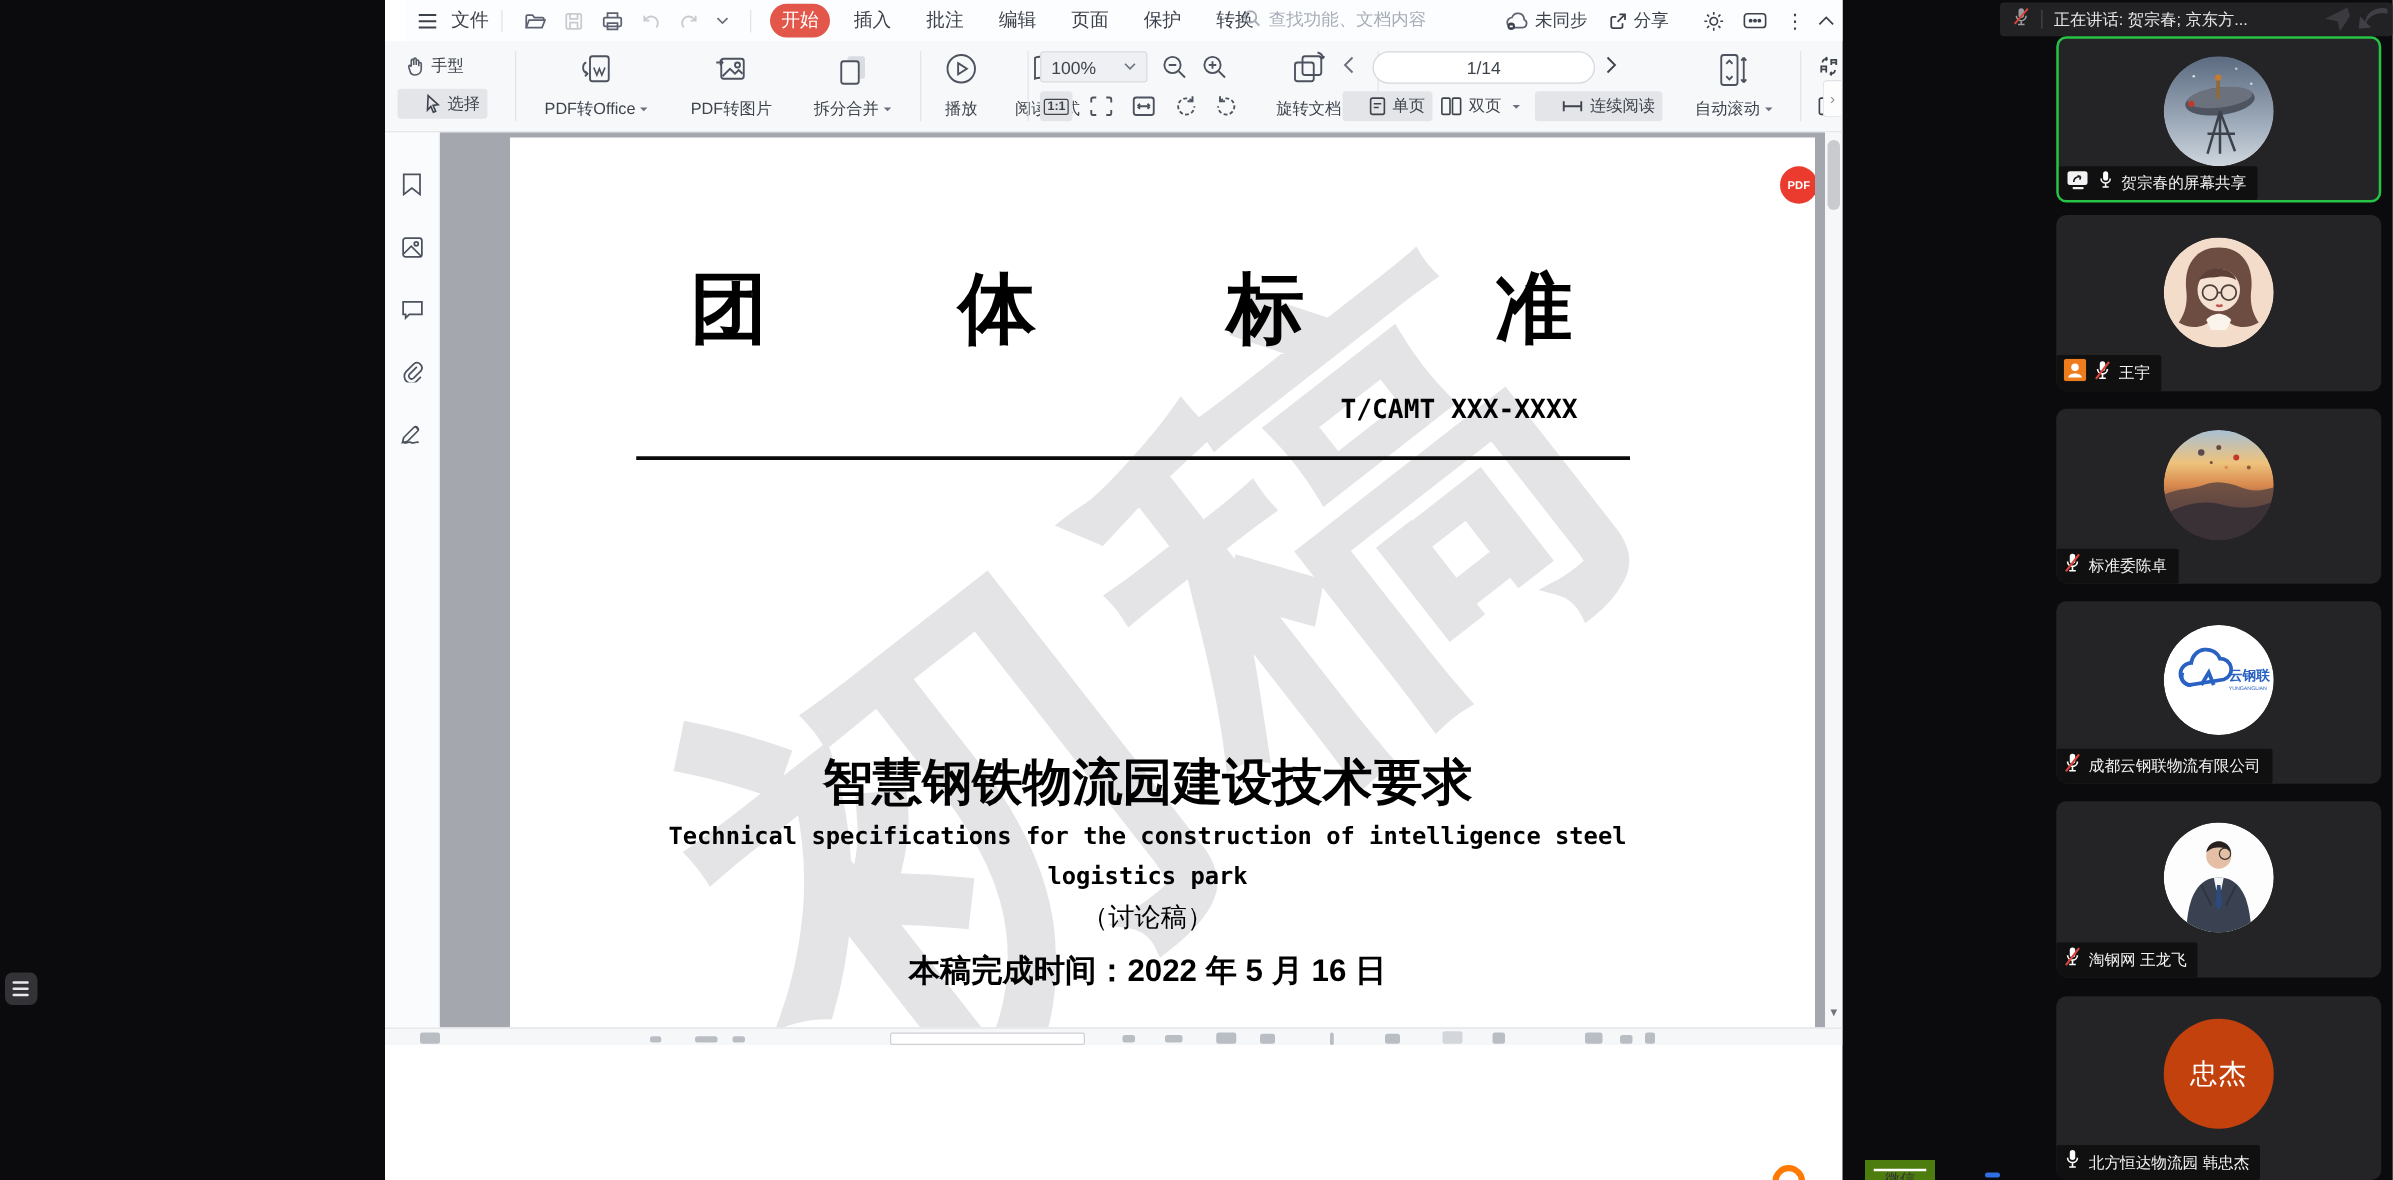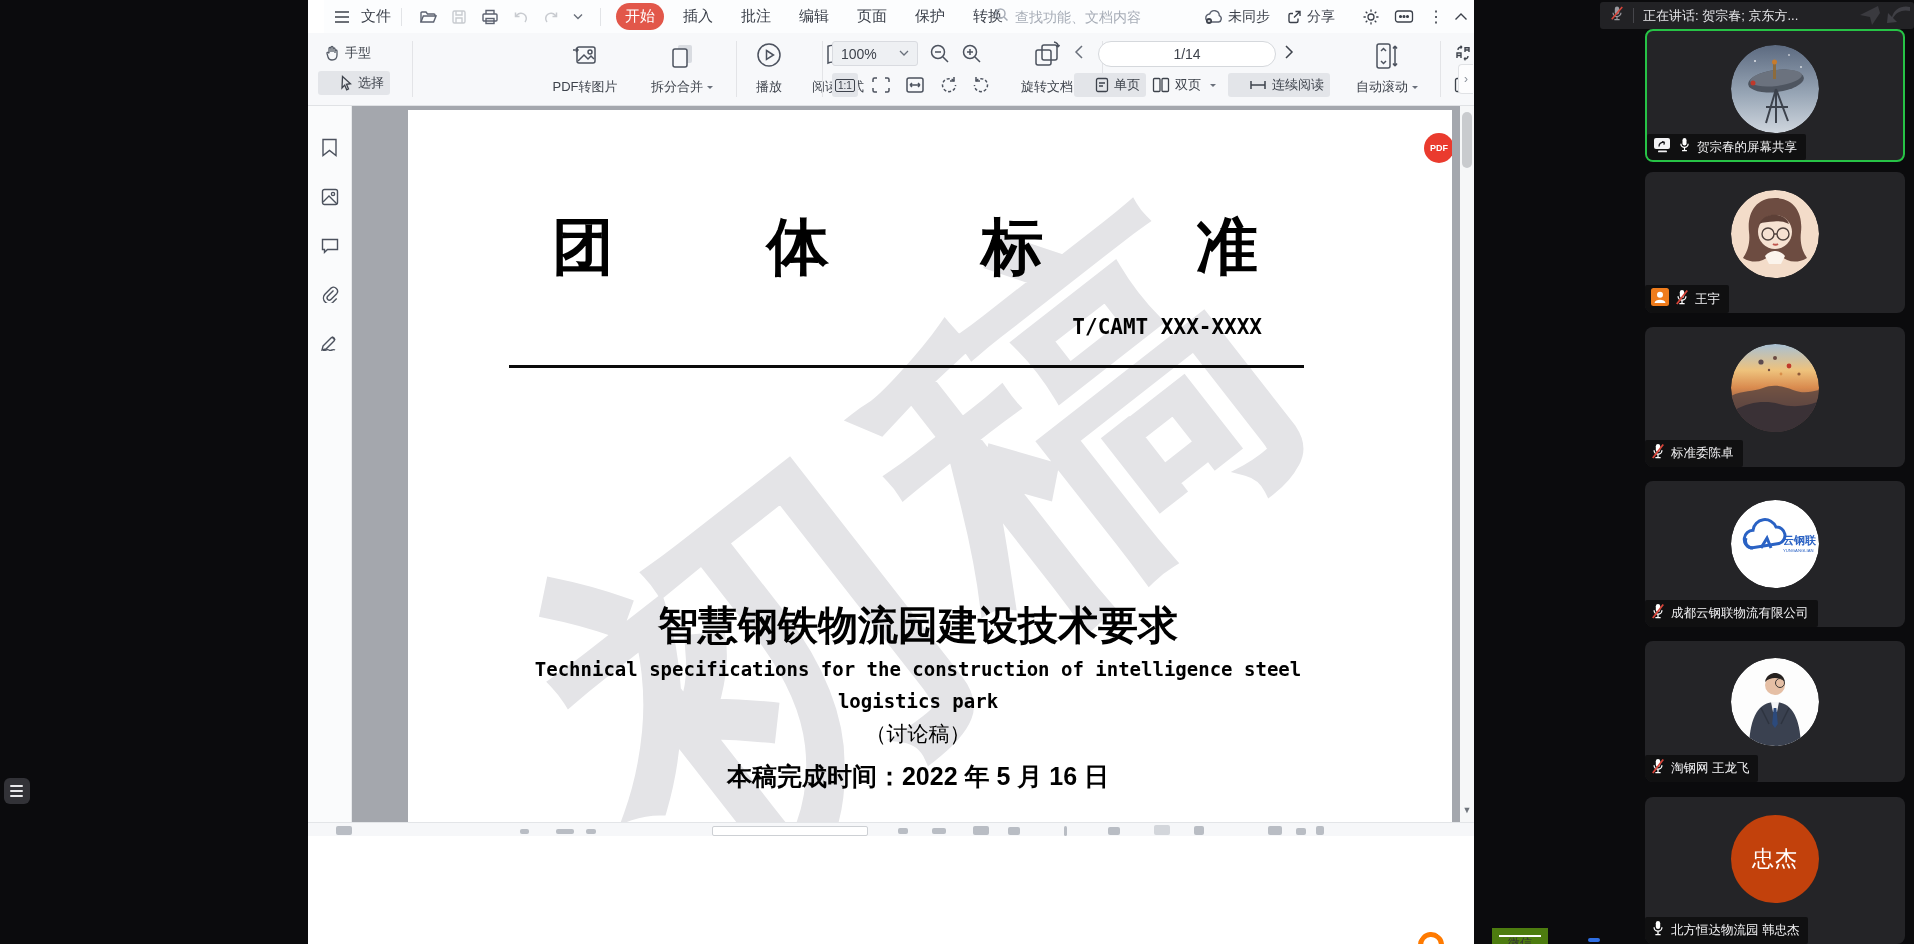--- a/index.html
+++ b/index.html
@@ -10,21 +10,21 @@
   #app { position:absolute; left:308px; top:0; width:1166px; height:944px; background:#fff; overflow:hidden; }
 
   
   #menubar { position:absolute; left:0; top:0; width:100%; height:33px; background:#fcfdfe; display:flex; align-items:center;margin-left:16px; }
   .mtext { font-size:15px; color:#3c414b; }
   .sep { width:1px; height:18px; background:#e2e4e7; margin:0 10px; }
   .tab { font-size:15px; color:#3c414b; padding:4px 9px; border-radius:14px; margin:0 5px; white-space:nowrap; }
   .tab.active { background:#e2574a; color:#fff; }
   .qicon { margin:0 7px; display:flex; align-items:center; }
   #searchbox { position:absolute; left:670px; top:4px; width:200px; height:25px; display:flex; align-items:center; }
-  #searchbox input { border:none; outline:none; background:transparent; font-size:14px; color:#4c1d95; width:160px; }
+  #searchbox input { border:none; outline:none; background:transparent; font-size:14px; color:#4c1d95; width:160px;font-family:Liberation Serif, serif; }
   #searchbox input::placeholder { color:#a7adb7; }
   .topright { position:absolute; top:0; height:33px; display:flex; align-items:center; }
   .tr-label { font-size:14px; color:#3c414b; margin-left:4px; white-space:nowrap; }
 
   
   #ribbon { position:absolute; left:0; top:33px; width:100%; height:73px; background:#f7f8fa; border-bottom:1px solid #e0e2e5; overflow:hidden; }
   .rsep { position:absolute; top:8px; width:1px; height:56px; background:#e3e4e7; }
   .bigbtn { position:absolute; top:4px; height:64px; display:flex; flex-direction:column; align-items:center; justify-content:space-between; padding:3px 0 5px; }
   .bigbtn .lbl { font-size:13px; color:#3e434c; white-space:nowrap; display:flex; align-items:center; }
   .rowbtn { position:absolute; height:24px; display:flex; align-items:center; gap:5px; font-size:13px; color:#3e434c; padding:0 6px; border-radius:3px; white-space:nowrap; }
@@ -200,20 +200,31 @@
       <span>手型</span>
     </div>
     <div class="rowbtn selbg" style="left:10px; top:38px">
       <svg width="14" height="16" fill="none" stroke="#3e434c" stroke-width="1.3">
           <path d="M3.5 1.5l8 7.2-4 .6 2 4.7-1.8.8-2-4.7-2.7 2.9z"></path>
         </svg>
       <span>选择</span>
     </div>
     <div class="rsep" style="left:104px"></div>
 
+    <div class="bigbtn" style="left:112px; width:114px">
+      <svg width="32" height="32" fill="none" stroke="#4c525e" stroke-width="1.5">
+        <rect x="11" y="5" width="15" height="20" rx="2"></rect>
+          <path d="M14 14l2.5 6 2-5 2 5 2.5-6" stroke-width="1.3"></path>
+          <path d="M8 10c-3 1-4 7 1 9M7 17l2 2-2 2"></path>
+      </svg>
+      <span class="lbl">
+          <span>PDF转Office</span>
+          <span class="caret"></span>
+        </span>
+    </div>
     <div class="bigbtn" style="left:234px; width:86px">
       <svg width="32" height="32" fill="none" stroke="#4c525e" stroke-width="1.5">
         <rect x="8" y="7" width="18" height="16" rx="2"></rect>
           <circle cx="21" cy="12" r="2"></circle>
           <path d="M9 21l6-6 4 4 3-3 3 3"></path>
           <path d="M4 10h5M7 8l2 2-2 2"></path>
       </svg>
       <span class="lbl">PDF转图片</span>
     </div>
     <div class="bigbtn" style="left:328px; width:92px">
@@ -256,21 +267,21 @@
           <circle cx="9" cy="9" r="6.5"></circle>
           <path d="M14 14l5 5M6 9h6"></path>
         </svg>
     </div>
     <div class="rowbtn" style="left:650px; top:9px; padding:0 3px">
       <svg width="22" height="22" fill="none" stroke="#4c525e" stroke-width="1.5">
           <circle cx="9" cy="9" r="6.5"></circle>
           <path d="M14 14l5 5M6 9h6M9 6v6"></path>
         </svg>
     </div>
-    <div class="rowbtn selbg" style="left:524px; top:40px; padding:12px 3px; font-size:10px; font-weight:400">
+    <div class="rowbtn selbg" style="left:524px; top:40px; padding:12px 3px; font-size:10px; font-weight:700">
       <span style="border:1.4px solid #3e434c; border-radius:2px; padding:0 2px">1:1</span>
     </div>
     <div class="rowbtn" style="left:560px; top:40px; padding:0 3px">
       <svg width="20" height="18" fill="none" stroke="#4c525e" stroke-width="1.5">
           <path d="M2 6V3.5A1.5 1.5 0 013.5 2H6M14 2h2.5A1.5 1.5 0 0118 3.5V6M18 12v2.5a1.5 1.5 0 01-1.5 1.5H14M6 16H3.5A1.5 1.5 0 012 14.5V12"></path>
         </svg>
     </div>
     <div class="rowbtn" style="left:594px; top:40px; padding:0 3px">
       <svg width="20" height="18" fill="none" stroke="#4c525e" stroke-width="1.5">
           <rect x="2" y="2" width="16" height="14" rx="2"></rect>

